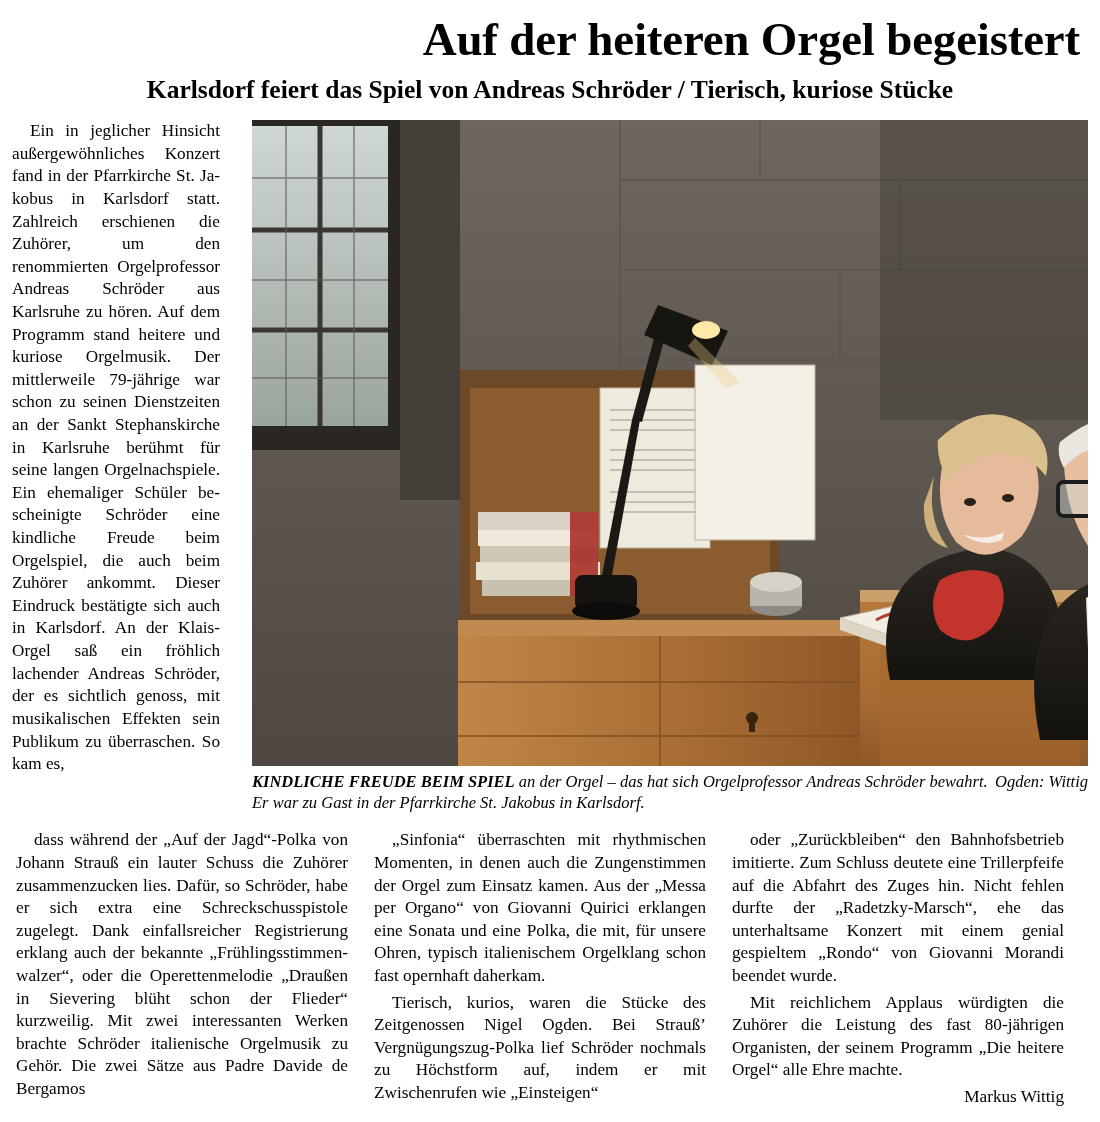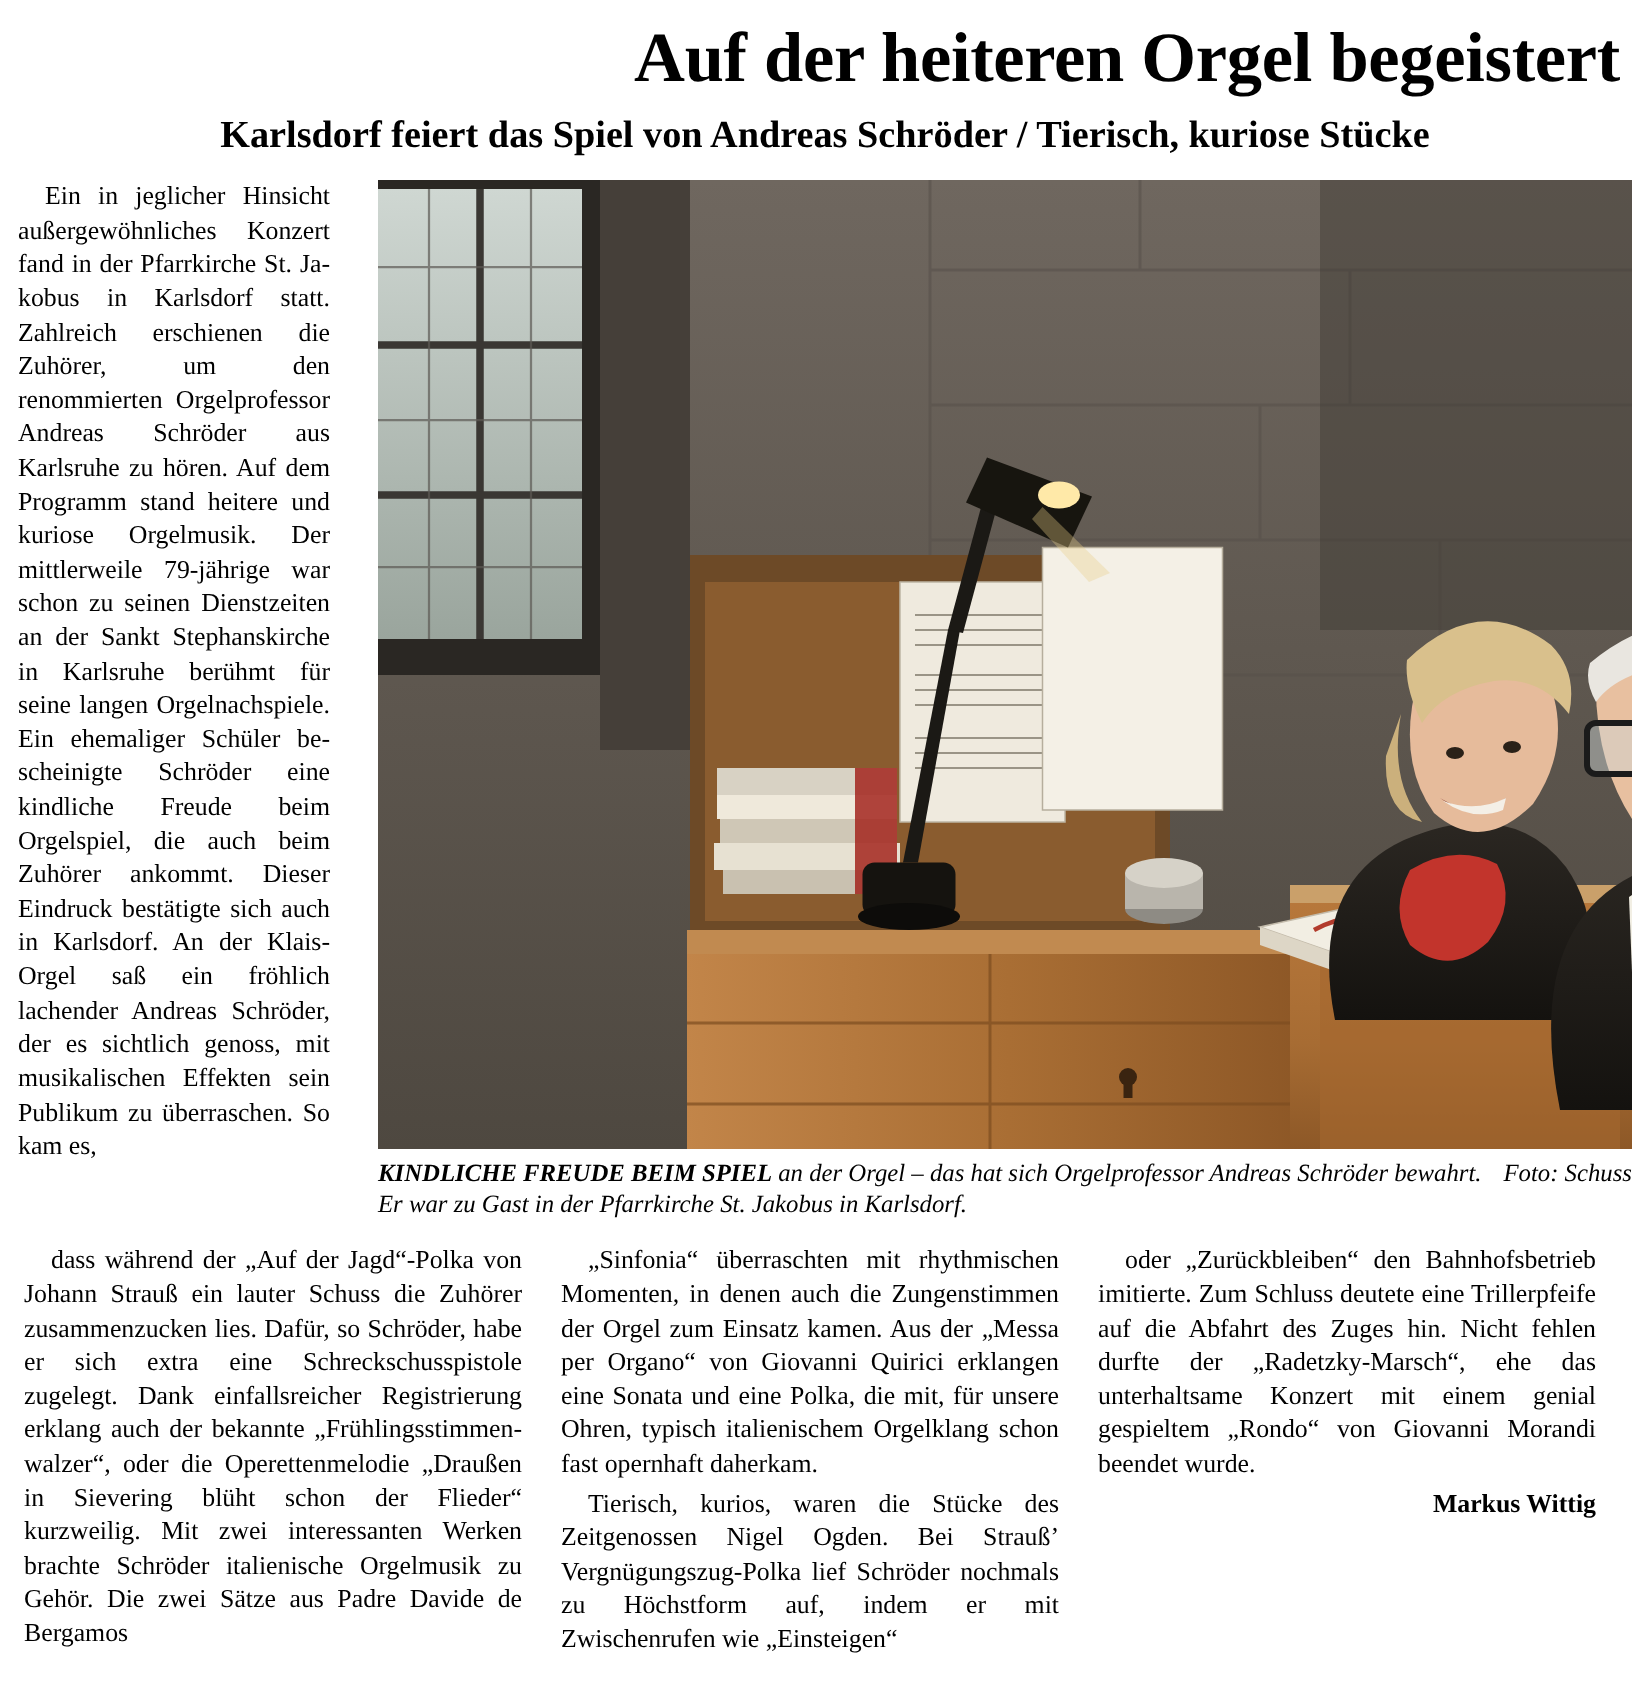--- a/index.html
+++ b/index.html
@@ -95,21 +95,21 @@
   }
   .bcol {
     width: 340px;
     flex: 0 0 340px;
     font-size: 17.2px;
     line-height: 1.315;
     text-align: justify;
   }
   .bcol p { margin: 4px; text-indent: 18px; }
   .bcol p + p { margin-top: 0; }
-  .sig { text-align: right; text-indent: 0; font-weight: bold; }
+  .sig { text-align: right; text-indent: 0; }
 
   
   .photo svg { display: block; width: 100%; height: 100%; }
 </style>
 </head>
 <body>
 
 <div class="page">
 
   <h1 class="headline">Auf der heiteren Orgel begeistert</h1>
@@ -274,33 +274,34 @@
               <rect x="884" y="358" width="54" height="34" rx="6" fill="#cfd6d6" fill-opacity="0.45"></rect>
               <line x1="870" y1="376" x2="884" y2="373"></line>
             </g>
 
             <path d="M848 432 q34 -12 62 6 q-12 36 -40 34 q-22 -6 -22 -40 z" fill="#7a3b35"></path>
             <path d="M852 436 q30 -10 54 4 l-2 8 q-26 -12 -52 -4 z" fill="#f6f2e9"></path>
           </g>
         </svg>
       </div>
       <div class="caption">
-        <span class="credit">Foto: Schuss</span>
+        <span class="credit">Ogden: Wittig</span>
         <span class="lead">KINDLICHE FREUDE BEIM SPIEL</span><span class="rest"> an der Orgel – das hat sich Orgelprofessor Andreas Schröder bewahrt. Er war zu Gast in der Pfarrkirche St. Jakobus in Karlsdorf.</span>
       </div>
     </div>
   </div>
 
   <div class="bottom-cols">
     <div class="bcol">
       <p>dass während der „Auf der Jagd“-Polka von Johann Strauß ein lauter Schuss die Zuhörer zusammenzucken lies. Dafür, so Schröder, habe er sich extra eine Schreckschusspistole zugelegt. Dank einfallsreicher Registrierung erklang auch der bekannte „Frühlingsstimmen­walzer“, oder die Operettenmelodie „Draußen in Sievering blüht schon der Flieder“ kurzweilig. Mit zwei interes­santen Werken brachte Schröder italie­nische Orgelmusik zu Gehör. Die zwei Sätze aus Padre Davide de Bergamos</p>
     </div>
     <div class="bcol">
       <p>„Sinfonia“ überraschten mit rhythmi­schen Momenten, in denen auch die Zungenstimmen der Orgel zum Einsatz kamen. Aus der „Messa per Organo“ von Giovanni Quirici erklangen eine Sonata und eine Polka, die mit, für unsere Oh­ren, typisch italienischem Orgelklang schon fast opernhaft daherkam.</p>
       <p>Tierisch, kurios, waren die Stücke des Zeitgenossen Nigel Ogden. Bei Strauß’ Vergnügungszug-Polka lief Schröder nochmals zu Höchstform auf, indem er mit Zwischenrufen wie „Einsteigen“</p>
     </div>
     <div class="bcol">
       <p>oder „Zurückbleiben“ den Bahnhofsbe­trieb imitierte. Zum Schluss deutete eine Trillerpfeife auf die Abfahrt des Zuges hin. Nicht fehlen durfte der „Ra­detzky-Marsch“, ehe das unterhaltsame Konzert mit einem genial gespieltem „Rondo“ von Giovanni Morandi beendet wurde.</p>
+      <p>Mit reichlichem Applaus würdigten die Zuhörer die Leistung des fast 80-jährigen Organisten, der seinem Pro­gramm „Die heitere Orgel“ alle Ehre machte.</p>
       <p class="sig">Markus Wittig</p>
     </div>
   </div>
 
 </div>
 
 </body></html>

